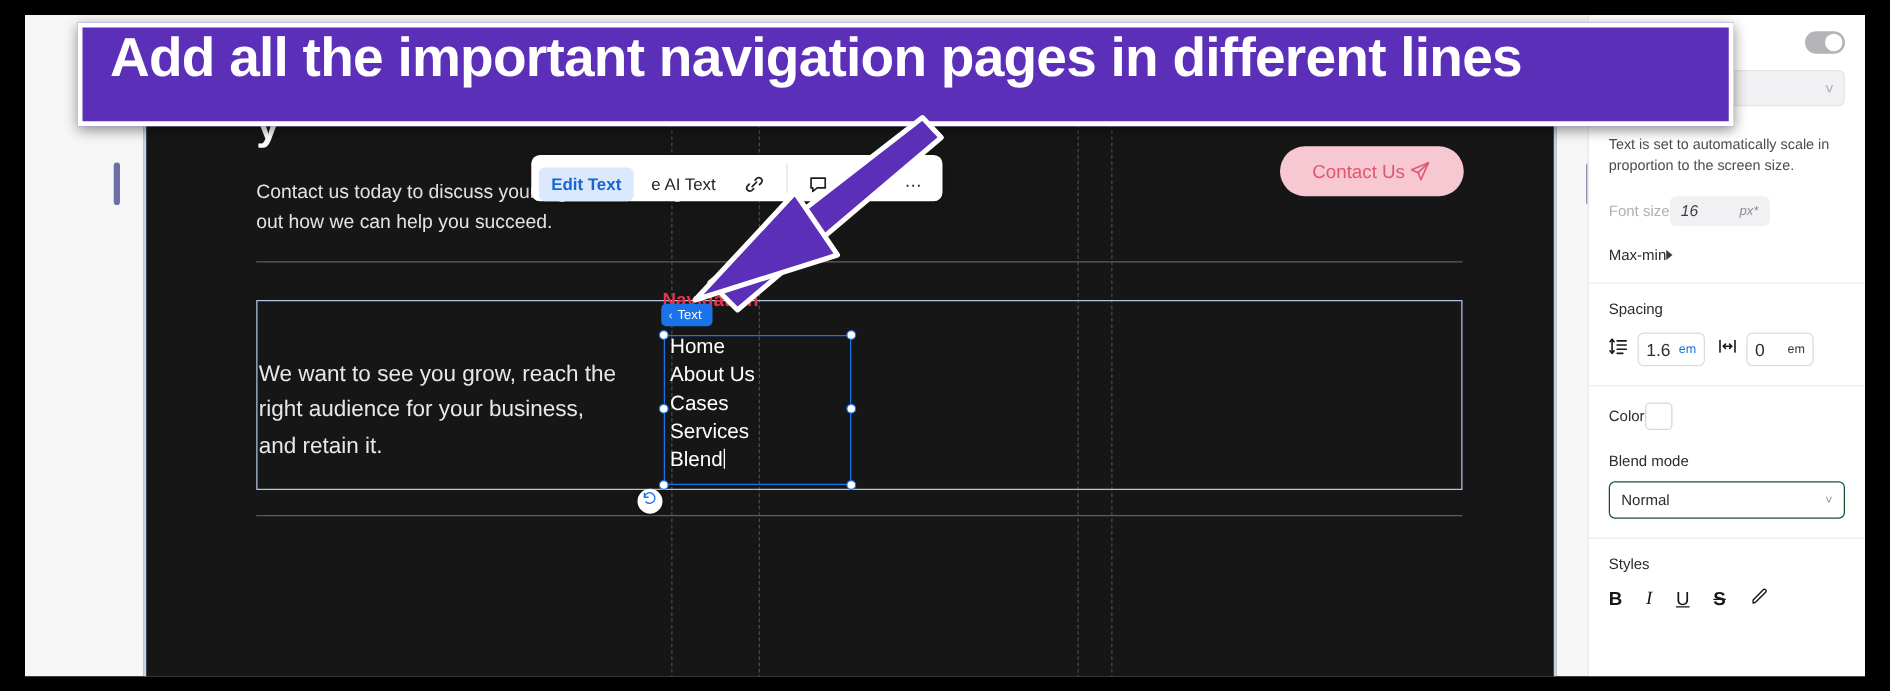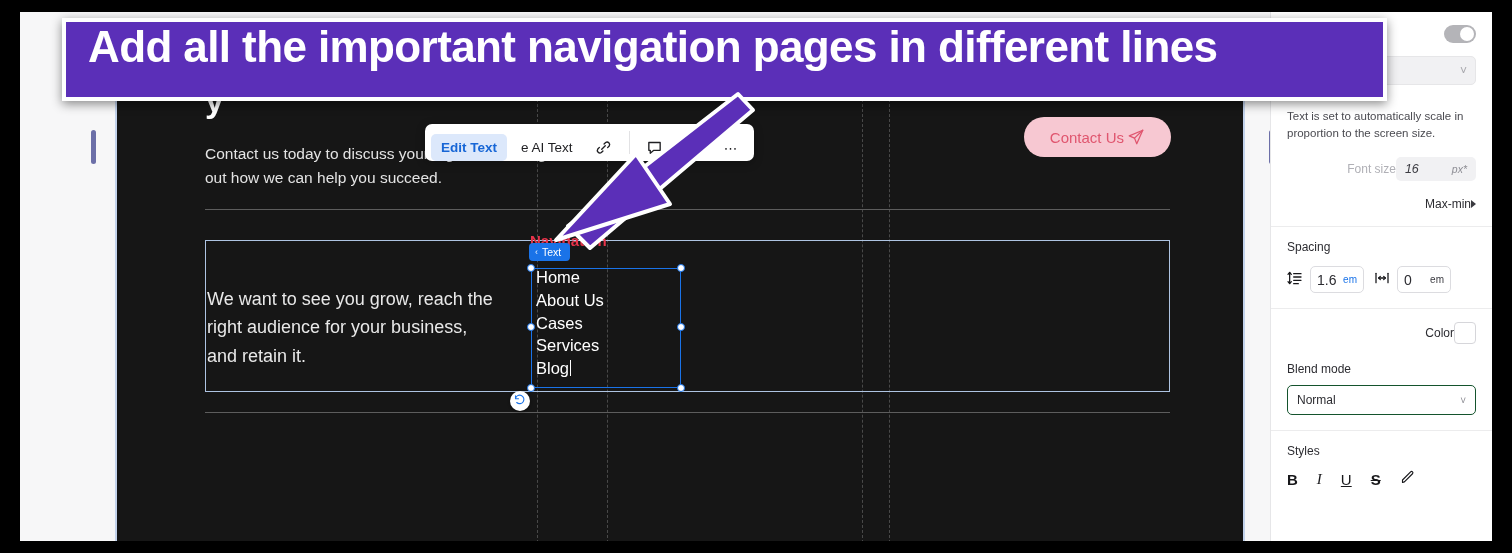--- a/index.html
+++ b/index.html
@@ -230,21 +230,21 @@
     padding-right: 8px;
     color: #a8a8ad; font-size: 12px;
   }
 
   .rp-section { padding: 13px 16px 15px; border-top: 1px solid #ececed; }
   .rp-section.no-top { border-top: none; }
 
   .rp-note { font-size: 11.5px; line-height: 1.45; color: #4a4a50; }
 
   .rp-row {
-    display: flex; align-items: center; justify-content: flex-end;
+    display: flex; align-items: center; justify-content: flex-start;
     margin-top: 16px;
   }
   .rp-label { font-size: 12px; color: #2c2c31; }
   .rp-label.muted { color: #b0b0b6; }
 
   .size-field {
     display: flex; align-items: center; gap: 9px;
     background: #f1f1f3;
     border-radius: 5px;
     padding: 5px 9px;
@@ -380,21 +380,21 @@
 
         <div class="brand-body">We want to see you grow, reach the right audience for your business, and retain it.</div>
 
         <div class="nav-red-label">Navigation</div>
 
         <div class="nav-block">
           <div class="nav-item">Home</div>
           <div class="nav-item">About Us</div>
           <div class="nav-item">Cases</div>
           <div class="nav-item">Services</div>
-          <div class="nav-item"><span>Blog</span><span class="nav-caret"></span></div>
+          <div class="nav-item"><span>Blend</span><span class="nav-caret"></span></div>
         </div>
 
         <div class="sel-box">
           <span class="sel-handle h-tl"></span>
           <span class="sel-handle h-tr"></span>
           <span class="sel-handle h-bl"></span>
           <span class="sel-handle h-br"></span>
           <span class="sel-handle h-ml"></span>
           <span class="sel-handle h-mr"></span>
         </div>

